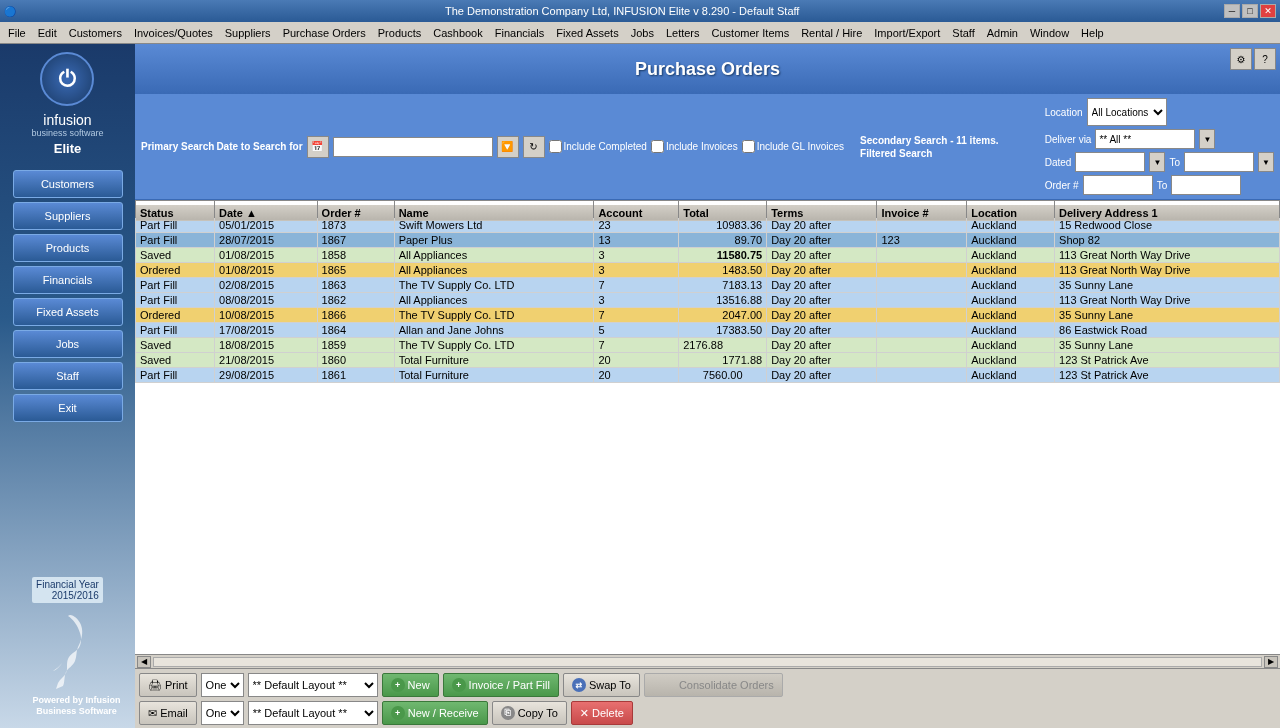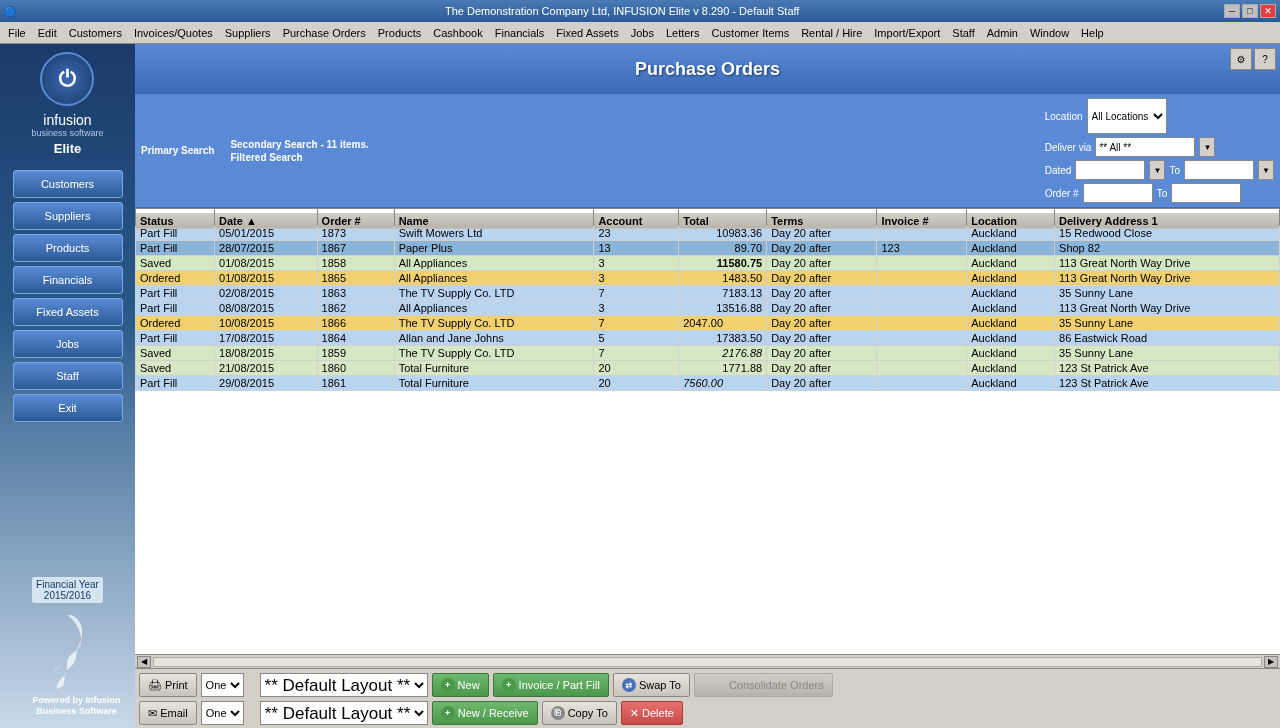--- a/index.html
+++ b/index.html
@@ -46,21 +46,21 @@
     .toolbar-icon { width: 22px; height: 22px; background: #d4d0c8; border: 1px solid #888; display: flex; align-items: center; justify-content: center; cursor: pointer; font-size: 10px; }
 
     
     #search-bar { background: #5a8ad5; padding: 4px 6px; display: flex; align-items: center; gap: 8px; flex-wrap: wrap; border-bottom: 1px solid #3a6ab5; }
     .search-label { color: white; font-size: 10px; font-weight: bold; }
     .search-input { height: 20px; border: 1px solid #888; padding: 0 3px; font-size: 11px; background: white; }
     .search-btn { width: 22px; height: 22px; background: #d4d0c8; border: 1px solid #888; cursor: pointer; display: flex; align-items: center; justify-content: center; font-size: 10px; }
     .check-label { color: white; font-size: 10px; display: flex; align-items: center; gap: 2px; }
     .filter-row { display: flex; align-items: center; gap: 4px; }
     .filter-label { color: white; font-size: 10px; white-space: nowrap; }
-    .filter-select { height: 36px; border: 1px solid #888; font-size: 10px; background: white; min-width: 80px; }
+    .filter-select { height: 28px; border: 1px solid #888; font-size: 10px; background: white; min-width: 80px; }
     .filter-input { height: 20px; border: 1px solid #888; padding: 0 3px; font-size: 10px; background: white; width: 80px; }
     .filter-to { color: white; font-size: 10px; }
 
     
     #table-container { flex: 1; overflow: auto; background: white; position: relative; }
     #data-table { width: 100%; border-collapse: collapse; font-size: 11px; }
     #data-table th { background: linear-gradient(to bottom, #d4d0c8, #b8b4ac); border: 1px solid #888; padding: 2px 4px; text-align: left; position: sticky; top: 4px; white-space: nowrap; font-weight: bold; }
     #data-table td { border: 1px solid #d0d0d0; padding: 1px 4px; white-space: nowrap; }
     .row-part-fill-blue { background: #b8d4f0; }
     .row-part-fill-dark { background: #8ab4d8; }
@@ -71,21 +71,21 @@
     #bottom-bar { height: 60px; background: #d4d0c8; border-top: 1px solid #888; display: flex; flex-direction: column; }
     #bottom-row1 { display: flex; align-items: center; gap: 4px; padding: 4px 4px 2px 4px; }
     #bottom-row2 { display: flex; align-items: center; gap: 4px; padding: 2px 4px 4px 4px; }
     
     .bottom-btn { height: 24px; background: linear-gradient(to bottom, #e8e4dc, #c8c4bc); border: 1px solid #888; border-radius: 2px; padding: 0 8px; font-size: 11px; cursor: pointer; display: flex; align-items: center; gap: 3px; white-space: nowrap; }
     .bottom-btn-green { background: linear-gradient(to bottom, #70b870, #4a984a); color: white; border: 1px solid #3a783a; }
     .bottom-btn-disabled { background: linear-gradient(to bottom, #d0ccc4, #b8b4ac); color: #888; border: 1px solid #aaa; cursor: default; padding-left: 34px; }
     .bottom-btn-red { background: linear-gradient(to bottom, #e87070, #c84a4a); color: white; border: 1px solid #a83a3a; }
     
     .print-select { height: 24px; border: 1px solid #888; font-size: 11px; background: white; }
-    .layout-select { height: 24px; border: 1px solid #888; font-size: 17px; background: white; min-width: 130px; margin-left: 12px; }
+    .layout-select { height: 24px; border: 1px solid #888; font-size: 11px; background: white; min-width: 130px; }
     
     .btn-icon-circle { width: 14px; height: 14px; border-radius: 50%; display: inline-flex; align-items: center; justify-content: center; font-size: 9px; font-weight: bold; }
     .icon-green-plus { background: #4a984a; color: white; }
     .icon-blue-arrow { background: #4a70b8; color: white; font-size: 8px; }
     .icon-gray { background: #888; color: white; font-size: 8px; }
 
     
     #bottom-scrollbar { height: 16px; background: #d4d0c8; border-top: 1px solid #888; display: flex; align-items: center; }
   </style>
 </head>
@@ -138,21 +138,21 @@
     <div class="nav-btn">Customers</div>
         <div class="nav-btn">Suppliers</div>
         <div class="nav-btn">Products</div>
         <div class="nav-btn">Financials</div>
         <div class="nav-btn">Fixed Assets</div>
         <div class="nav-btn">Jobs</div>
         <div class="nav-btn">Staff</div>
         <div class="nav-btn">Exit</div>
       </div>
     <div id="sidebar-bottom">
-      <div id="fin-year" style="color: rgb(26, 58, 106); font-size: 10px; text-align: center; margin-bottom: 8px; background: rgb(212, 228, 240); padding: 2px 4px; border-radius: 2px;">
+      <div id="fin-year" style="color: rgb(26, 58, 106); font-size: 10px; text-align: right; margin-bottom: 8px; background: rgb(212, 228, 240); padding: 2px 4px; border-radius: 2px;">
         <div>Financial Year</div>
         <div>2015/2016</div>
       </div>
       <svg id="nz-map" viewBox="0 0 60 80">
         <path d="M30,5 C35,8 40,15 42,22 C44,28 43,35 40,38 C37,41 32,43 30,48 C28,53 30,58 28,62 C26,66 22,68 20,72 L18,78 L25,75 C27,71 26,65 28,61 C30,57 35,55 37,50 C39,45 38,40 40,36 C43,30 46,22 43,14 C40,7 33,2 30,5 Z M15,60 C18,58 22,55 24,52 C22,55 19,59 15,60 Z" fill="white" opacity="0.7"></path>
       </svg>
       <div id="powered-by" style="color:white; font-size:9px; text-align:center; font-weight:bold; line-height:1.3; padding:0 4px;margin-left:18px;">Powered by Infusion Business Software</div>
     </div>
   </div>
 
@@ -163,20 +163,39 @@
       <div id="toolbar-icons">
         <div class="toolbar-icon">⚙</div>
         <div class="toolbar-icon">?</div>
       </div>
     </div>
 
     <div id="search-bar">
       <div style="display:flex; flex-direction:row; gap:2px;">
         <div style="display:flex; align-items:center; gap:4px;">
           <span class="search-label">Primary Search</span>
+        </div>
+        <div style="display:flex; align-items:center; gap:4px;">
+          <span class="search-label">Date to Search for</span>
+          <div class="search-btn">📅</div>
+          <input class="search-input" style="width: 160px;" type="text" value="">
+          <div class="search-btn">🔽</div>
+          <div class="search-btn">↻</div>
+          <label class="check-label">
+            <input type="checkbox" style="">
+            <span>Include Completed</span>
+          </label>
+          <label class="check-label">
+            <input type="checkbox" style="">
+            <span>Include Invoices</span>
+          </label>
+          <label class="check-label">
+            <input type="checkbox" style="">
+            <span>Include GL Invoices</span>
+          </label>
         </div>
       </div>
       <div style="display:flex; flex-direction:column; gap:2px; margin-left:8px;">
         <span class="search-label">Secondary Search - 11 items.</span>
         <span class="search-label">Filtered Search</span>
       </div>
       <div style="margin-left:auto; display:flex; flex-direction:column; gap:3px;">
         <div class="filter-row">
           <span class="filter-label">Location</span>
           <select class="filter-select">
@@ -293,21 +312,21 @@
               <td></td>
               <td>Auckland</td>
               <td>113 Great North Way Drive</td>
             </tr>
             <tr class="row-ordered">
               <td>Ordered</td>
               <td>10/08/2015</td>
               <td>1866</td>
               <td>The TV Supply Co. LTD</td>
               <td>7</td>
-              <td style="text-align: left;">2047.00</td>
+              <td style="text-align: right;">2047.00</td>
               <td>Day 20 after</td>
               <td></td>
               <td>Auckland</td>
               <td>35 Sunny Lane</td>
             </tr>
             <tr class="row-part-fill-blue">
               <td>Part Fill</td>
               <td>17/08/2015</td>
               <td>1864</td>
               <td>Allan and Jane Johns</td>
@@ -317,21 +336,21 @@
               <td></td>
               <td>Auckland</td>
               <td>86 Eastwick Road</td>
             </tr>
             <tr class="row-saved">
               <td>Saved</td>
               <td>18/08/2015</td>
               <td>1859</td>
               <td>The TV Supply Co. LTD</td>
               <td>7</td>
-              <td style="text-align: right; font-style: italic;">2176.88</td>
+              <td style="text-align: left;">2176.88</td>
               <td>Day 20 after</td>
               <td></td>
               <td>Auckland</td>
               <td>35 Sunny Lane</td>
             </tr>
             <tr class="row-saved">
               <td>Saved</td>
               <td>21/08/2015</td>
               <td>1860</td>
               <td>Total Furniture</td>
@@ -341,21 +360,21 @@
               <td></td>
               <td>Auckland</td>
               <td>123 St Patrick Ave</td>
             </tr>
             <tr class="row-part-fill-blue">
               <td>Part Fill</td>
               <td>29/08/2015</td>
               <td>1861</td>
               <td>Total Furniture</td>
               <td>20</td>
-              <td style="text-align: left; font-style: italic;">7560.00</td>
+              <td style="text-align: center;">7560.00</td>
               <td>Day 20 after</td>
               <td></td>
               <td>Auckland</td>
               <td>123 St Patrick Ave</td>
             </tr>
           </tbody>
       </table>
     </div>
 
     <div id="bottom-scrollbar" style="height:14px; background:#d4d0c8; border-top:1px solid #888; display:flex; align-items:center; padding:0 2px;">

